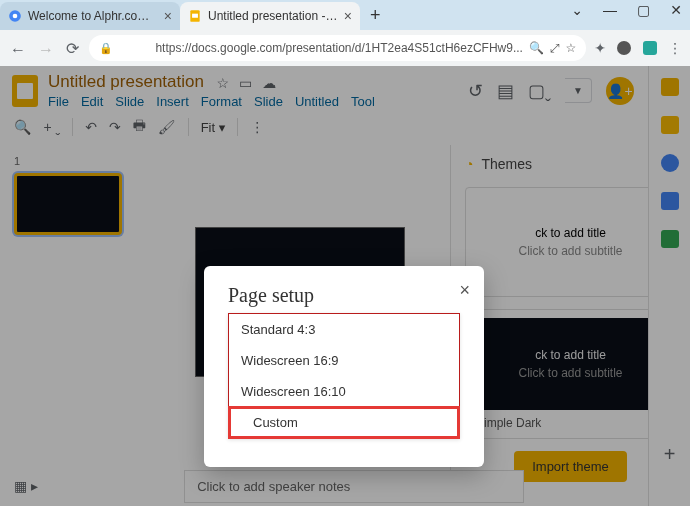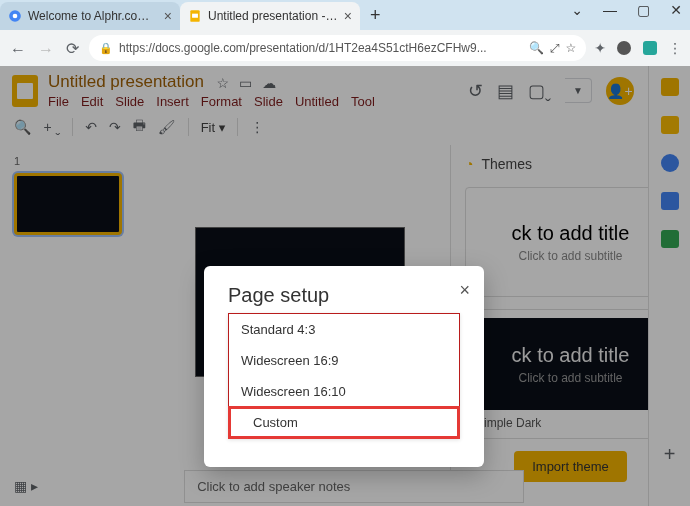--- a/index.html
+++ b/index.html
@@ -14,35 +14,35 @@
     .tab-text { white-space: nowrap; overflow: hidden; text-overflow: ellipsis; flex: 1; color: #333; }
     .tab-close { margin-left: 6px; color: #555; font-size: 14px; }
     .new-tab { padding: 0 10px; color: #333; font-size: 18px; }
     .window-controls { position: absolute; right: 8px; top: 2px; display: flex; gap: 20px; font-size: 14px; color: #333; }
     
     .address-bar { background: #f1f3f4; height: 36px; display: flex; align-items: center; padding: 0 8px; gap: 8px; }
     .nav-btn { color: #5f6368; font-size: 16px; padding: 2px; }
     .nav-btn.disabled { color: #bbb; }
     .url-box { flex: 1; background: #fff; border-radius: 16px; height: 26px; display: flex; align-items: center; padding: 0 10px; font-size: 12px; color: #555; gap: 6px; }
     .lock-icon { color: #5f6368; font-size: 11px; }
-    .url-text { flex: 1; overflow: hidden; white-space: nowrap; text-overflow: ellipsis; }
+    .url-text { flex: 1; overflow: hidden; white-space: nowrap; text-overflow: ellipsis; text-align: right; }
     .addr-icons { display: flex; gap: 10px; color: #5f6368; font-size: 14px; align-items: center; }
     .ext-icon { width: 16px; height: 16px; }
     
     
     .app-wrapper { position: relative; height: 440px; }
     .overlay { position: absolute; inset: 0; background: rgba(0,0,0,0.35); pointer-events: none; }
     
     .app-header { display: flex; align-items: center; padding: 6px 12px 0; gap: 10px; }
     .slides-logo { width: 26px; height: 32px; background: #f4b400; border-radius: 3px; position: relative; }
     .slides-logo::after { content:''; position:absolute; inset: 8px 5px; background: #fff; border-radius:1px; }
     .title-area { flex: 1; }
     .doc-title { font-size: 17px; color: #a16207; }
     .title-icons { display: inline-flex; gap: 10px; margin-left: 8px; color: #5f6368; font-size: 14px; vertical-align: middle; }
-    .menu-bar { display: flex; gap: 12px; font-size: 13px; color: #7f1d1d; margin-top: 2px; }
+    .menu-bar { display: flex; gap: 12px; font-size: 13px; color: #0369a1; margin-top: 2px; }
     .header-actions { display: flex; align-items: center; gap: 14px; }
     .action-icon { color: #5f6368; font-size: 18px; }
     .slideshow-btn { border: 1px solid #dadce0; border-radius: 4px 0 0 4px; padding: 6px 14px; font-size: 13px; color: #444; background: #fff; }
     .slideshow-drop { border: 1px solid #dadce0; border-left: none; border-radius: 0 4px 4px 0; padding: 6px 8px; font-size: 10px; color: #5f6368; background: #fff; }
     .share-btn { width: 28px; height: 28px; border-radius: 50%; background: #f4b400; color: #fff; display: flex; align-items: center; justify-content: center; font-size: 14px; }
     .avatar { width: 30px; height: 30px; border-radius: 50%; background: linear-gradient(135deg,#6dd5ed,#2193b0); }
     
     .toolbar { display: flex; align-items: center; gap: 12px; padding: 6px 14px; font-size: 14px; color: #5f6368; }
     .toolbar .sep { width: 1px; height: 18px; background: #ddd; }
     .zoom-select { font-size: 13px; color: #444; }
@@ -56,38 +56,38 @@
     .canvas-area { flex: 1; display: flex; align-items: center; justify-content: center; }
     .slide-canvas { width: 210px; height: 150px; background: #0a0f18; border: 1px solid #666; margin-top: -30px; }
     
     .themes-panel { width: 240px; border-left: 1px solid #e0e0e0; padding: 10px 14px; position: relative; }
     .themes-header { display: flex; align-items: center; gap: 8px; font-size: 14px; color: #444; margin-bottom: 14px; }
     .themes-close { margin-left: auto; color: #5f6368; font-size: 16px; }
     .theme-card { border: 1px solid #ddd; border-radius: 4px; margin-bottom: 12px; padding: 8px; }
     .theme-preview { height: 92px; display: flex; flex-direction: column; align-items: center; justify-content: center; gap: 4px; }
     .theme-preview.light { background: #fff; }
     .theme-preview.dark { background: #0a0f18; }
-    .theme-title-text { font-size: 20px; }
+    .theme-title-text { font-size: 12px; }
     .theme-sub-text { font-size: 12px; color: #888; }
     .theme-preview.dark .theme-title-text { color: #eee; }
     .theme-preview.dark .theme-sub-text { color: #999; }
     .theme-label { font-size: 12px; color: #555; padding: 6px 0 0 2px; }
     .import-btn { background: #f4b400; color: #333; border: none; padding: 8px 18px; border-radius: 4px; font-size: 13px; display: block; margin: 6px auto 0; }
     
     .side-rail { width: 42px; border-left: 1px solid #e0e0e0; display: flex; flex-direction: column; align-items: center; gap: 20px; padding-top: 12px; background: #fff; position: absolute; right: 0; top: 0; bottom: 0; }
     .rail-icon { width: 18px; height: 18px; border-radius: 3px; }
     .rail-plus { font-size: 20px; color: #5f6368; margin-top: auto; margin-bottom: 40px; }
     
     .bottom-bar { position: absolute; bottom: 0; left: 0; right: 42px; height: 40px; display: flex; align-items: center; padding: 0 14px; gap: 18px; }
     .grid-icon { color: #5f6368; font-size: 14px; }
     .speaker-notes { flex: 1; max-width: 340px; background: #fff; border: 1px solid #ddd; font-size: 13px; color: #666; padding: 8px 12px; margin-left: 128px; }
     
     
     .modal { position: absolute; left: 204px; top: 200px; width: 280px; background: #fff; border-radius: 6px; box-shadow: 0 8px 24px rgba(0,0,0,0.25); z-index: 10; padding: 18px 0 16px; }
-    .modal-title { font-size: 20px; color: #333; padding: 0 24px 6px; }
+    .modal-title { font-size: 20px; color: #333; padding: 0 24px 6px; font-family: Liberation Serif, serif; }
     .modal-close { position: absolute; right: 14px; top: 14px; font-size: 18px; color: #555; }
     .dropdown-list { margin: 0 24px 12px; border: 1px solid #b91c1c; box-shadow: 0 1px 4px rgba(0,0,0,0.12); }
     .dd-item { padding: 8px 12px; font-size: 13px; color: #333; }
     .dd-item.highlighted { outline: 3px solid #e53935; outline-offset: -2px; padding-left: 24px; }
     .modal-actions { display: flex; justify-content: flex-end; gap: 10px; padding: 0 24px; }
     .btn-cancel { background: #fff; border: 1px solid #ddd; padding: 7px 16px; border-radius: 4px; font-size: 13px; color: #555; }
     .btn-apply { background: #f4b400; border: none; padding: 7px 18px; border-radius: 4px; font-size: 13px; color: #333; }
   </style>
 </head>
 <body>

